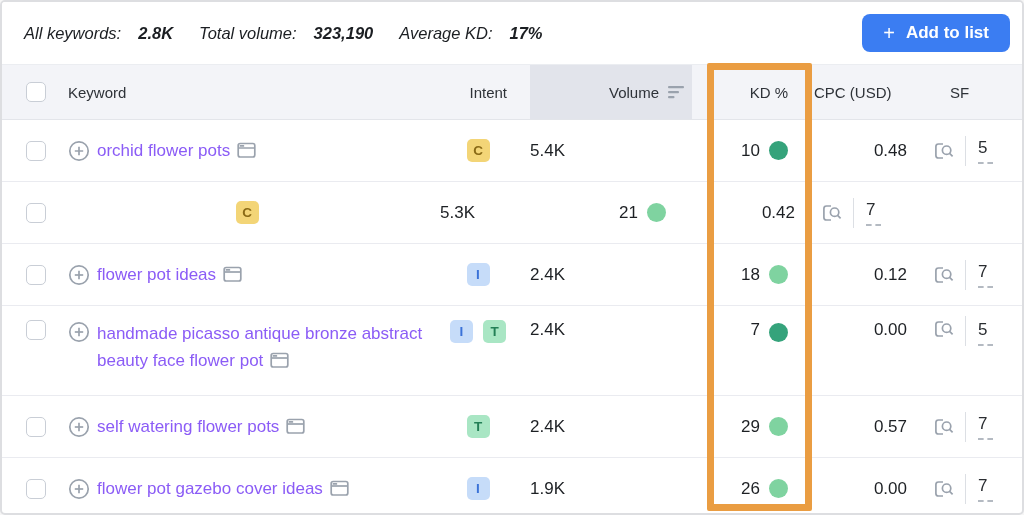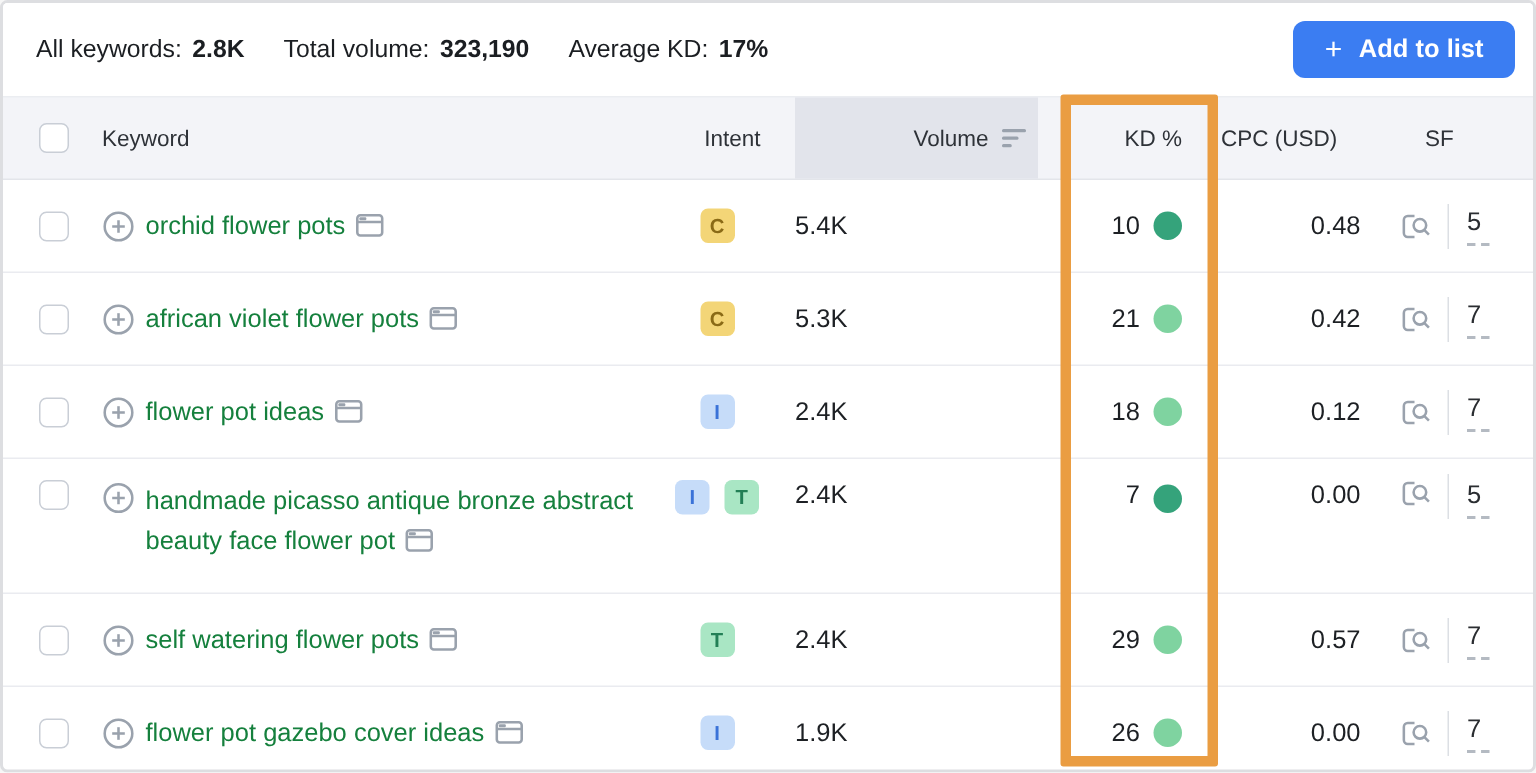--- a/index.html
+++ b/index.html
@@ -10,21 +10,21 @@
     position:relative; width:1024px; height:515px; margin:0 auto;
     background:#fff; border:2px solid #dddee1; border-radius:5px; overflow:hidden;
   }
 
   
   .topbar{
     height:62px; display:flex; align-items:center; justify-content:space-between;
     padding:0 12px 0 22px; background:#fff;
   }
   .summary{ display:flex; align-items:center; gap:26px; font-size:16.5px; color:#1b1e22; }
-  .summary .pair{ display:flex; gap:7px; }
+  .summary .pair{ display:flex; gap:17px;font-style:italic; }
   .summary .val{ font-weight:700; }
   .add-btn{
     display:flex; align-items:center; gap:11px; height:38px; padding:0 21px;
     background:#3B7DF2; color:#fff; border:none; border-radius:8px;
     font-family:inherit; font-size:17px; font-weight:600; cursor:pointer;
   }
   .add-btn .plus{ font-size:20px; font-weight:400; line-height:1; }
 
   
   .trow{
@@ -52,21 +52,21 @@
     width:20px; height:20px; margin-left:4px; border:1.5px solid #c9ced6;
     border-radius:5px; background:#fff; cursor:pointer;
   }
   .thead .cbx{ margin-left:4px; }
 
   
   .kwcell{ display:flex; align-items:flex-start; gap:7px; padding-right:10px; }
   .row:not(.row-tall) .kwcell{ align-items:center; }
   .plus-ic{ flex:0 0 auto; width:22px; height:22px; margin-top:1px; cursor:pointer; }
   .kwtext{ line-height:27px; }
-  .kwlink{ color:#15803d; text-decoration:none; cursor:pointer; }
+  .kwlink{ color:#8b5cf6; text-decoration:none; cursor:pointer; }
   .serp-ic{ display:inline-block; vertical-align:-3px; margin-left:7px; }
 
   
   .intcell{ display:flex; justify-content:center; gap:10px; padding-right:14px; }
   .badge{
     width:23px; height:23px; border-radius:5px; display:flex; align-items:center;
     justify-content:center; font-size:13.5px; font-weight:700; cursor:default;
   }
   .badge-c{ background:#F3D577; color:#8A6A16; }
   .badge-i{ background:#C6DCF9; color:#3A72D8; }
@@ -205,28 +205,20 @@
         </svg>
       <span class="sf-divider"></span>
       <span><span class="sf-num">5</span><span class="sf-dash" style="display:block"></span></span>
     </div>
   </div>
 
   <div class="trow row">
     <div>
         <div class="cbx"></div>
       </div>
-    <div class="kwcell">
-      <svg class="plus-ic" viewBox="0 0 22 22">
-          <use href="#ic-plus-circle"></use>
-        </svg>
-      <span class="kwtext"><a class="kwlink">african violet flower pots</a><svg class="serp-ic" width="19" height="17" viewBox="0 0 19 17">
-            <use href="#ic-serp-window"></use>
-          </svg></span>
-    </div>
     <div class="intcell">
       <span class="badge badge-c">C</span>
     </div>
     <div class="volcell">5.3K</div>
     <div class="kdcell">
       <span>21</span>
       <span class="kd-dot kd-easy"></span>
     </div>
     <div class="cpccell">0.42</div>
     <div class="sfcell">

